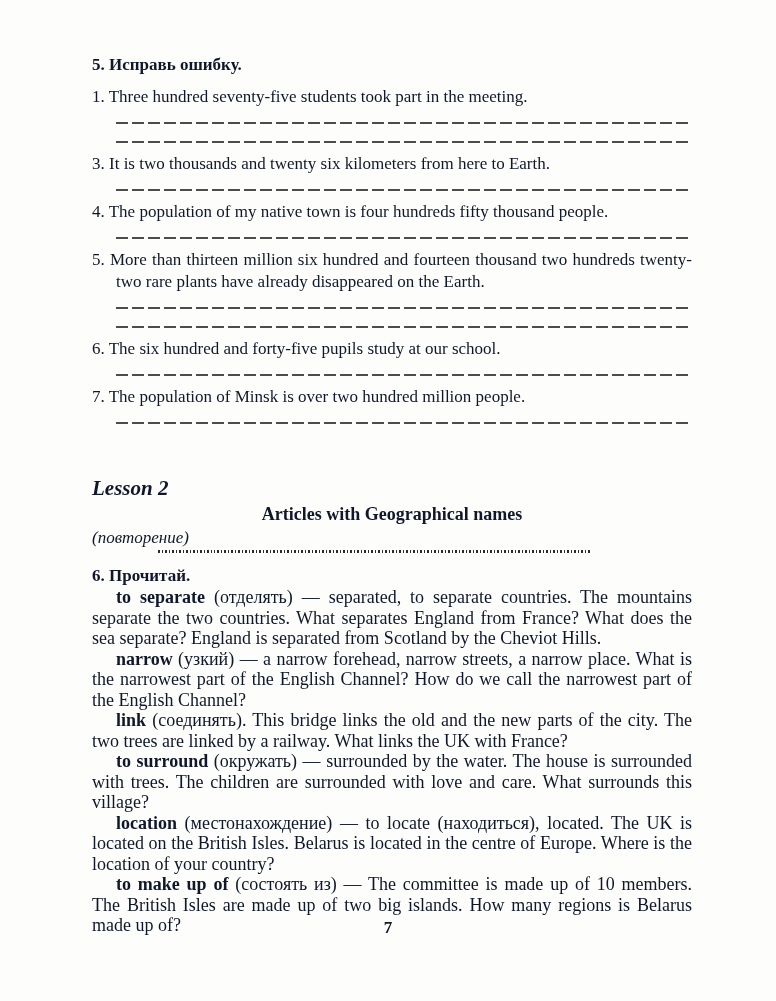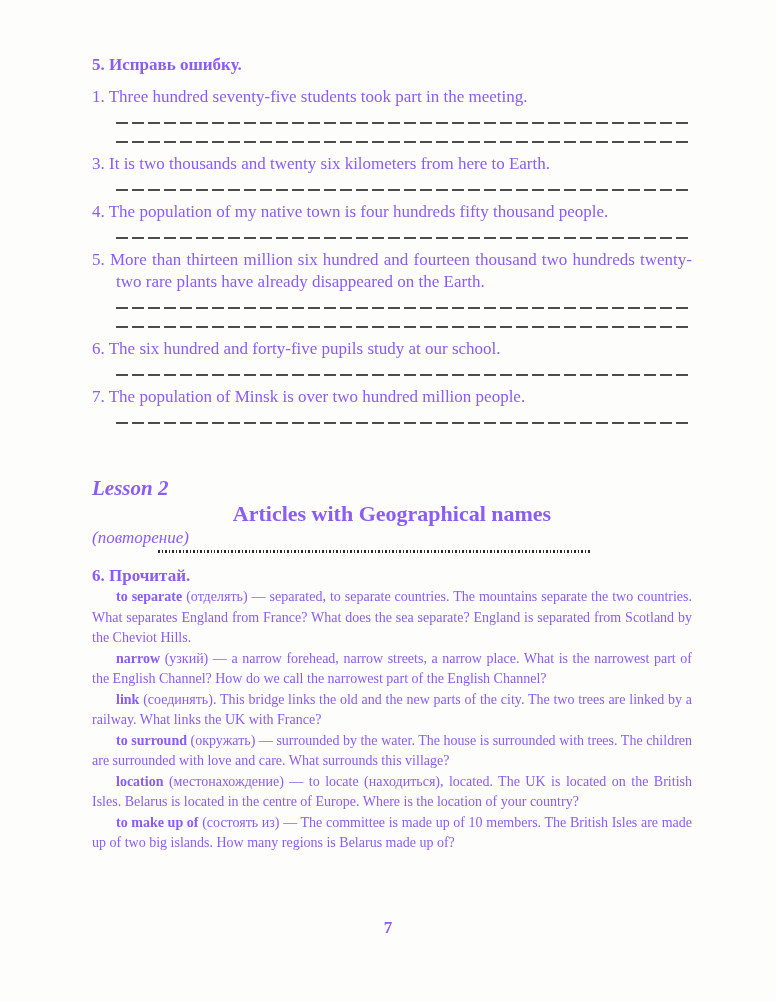--- a/index.html
+++ b/index.html
@@ -3,21 +3,21 @@
 <meta charset="utf-8">
 <style>
   * { margin: 0; padding: 0; box-sizing: border-box; }
   html, body { background: #ffffff; }
   .page {
     position: relative;
     width: 776px;
     height: 1001px;
     background: #fdfdfc;
     font-family: "Liberation Serif", "DejaVu Serif", serif;
-    color: #8b5cf6;
+    color: #0f172a;
     overflow: hidden;
   }
   .content {
     position: absolute;
     left: 92px;
     top: 54px;
     width: 600px;
   }
   .ex-title {
     font-size: 17px;
@@ -41,40 +41,40 @@
   .blank + .blank { margin-top: 17px; }
   .lesson-title {
     margin-top: 52px;
     font-size: 21px;
     line-height: 25px;
     font-weight: bold;
     font-style: italic;
     text-align: left;
   }
   .lesson-sub {
-    font-size: 22px;
+    font-size: 18px;
     line-height: 26px;
     font-weight: bold;
     text-align: center;
   }
   .lesson-note {
     font-size: 17px;
     line-height: 22px;
     font-style: italic;
     text-align: left;
   }
   .divider {
     height: 3px;
     width: 434px;
     margin: 1px 0 0 66px;
     background: repeating-linear-gradient(90deg, #2b2b2b 0 1.5px, transparent 1.5px 3.5px);
   }
   .ex6-title { margin-top: 12px; }
   .vocab p {
-    font-size: 14px;
+    font-size: 18px;
     line-height: 20.5px;
     text-align: justify;
     text-indent: 24px;
   }
   .vocab .term { font-weight: bold; }
   .pagenum {
     position: absolute;
     top: 918px;
     left: 0;
     width: 100%;

